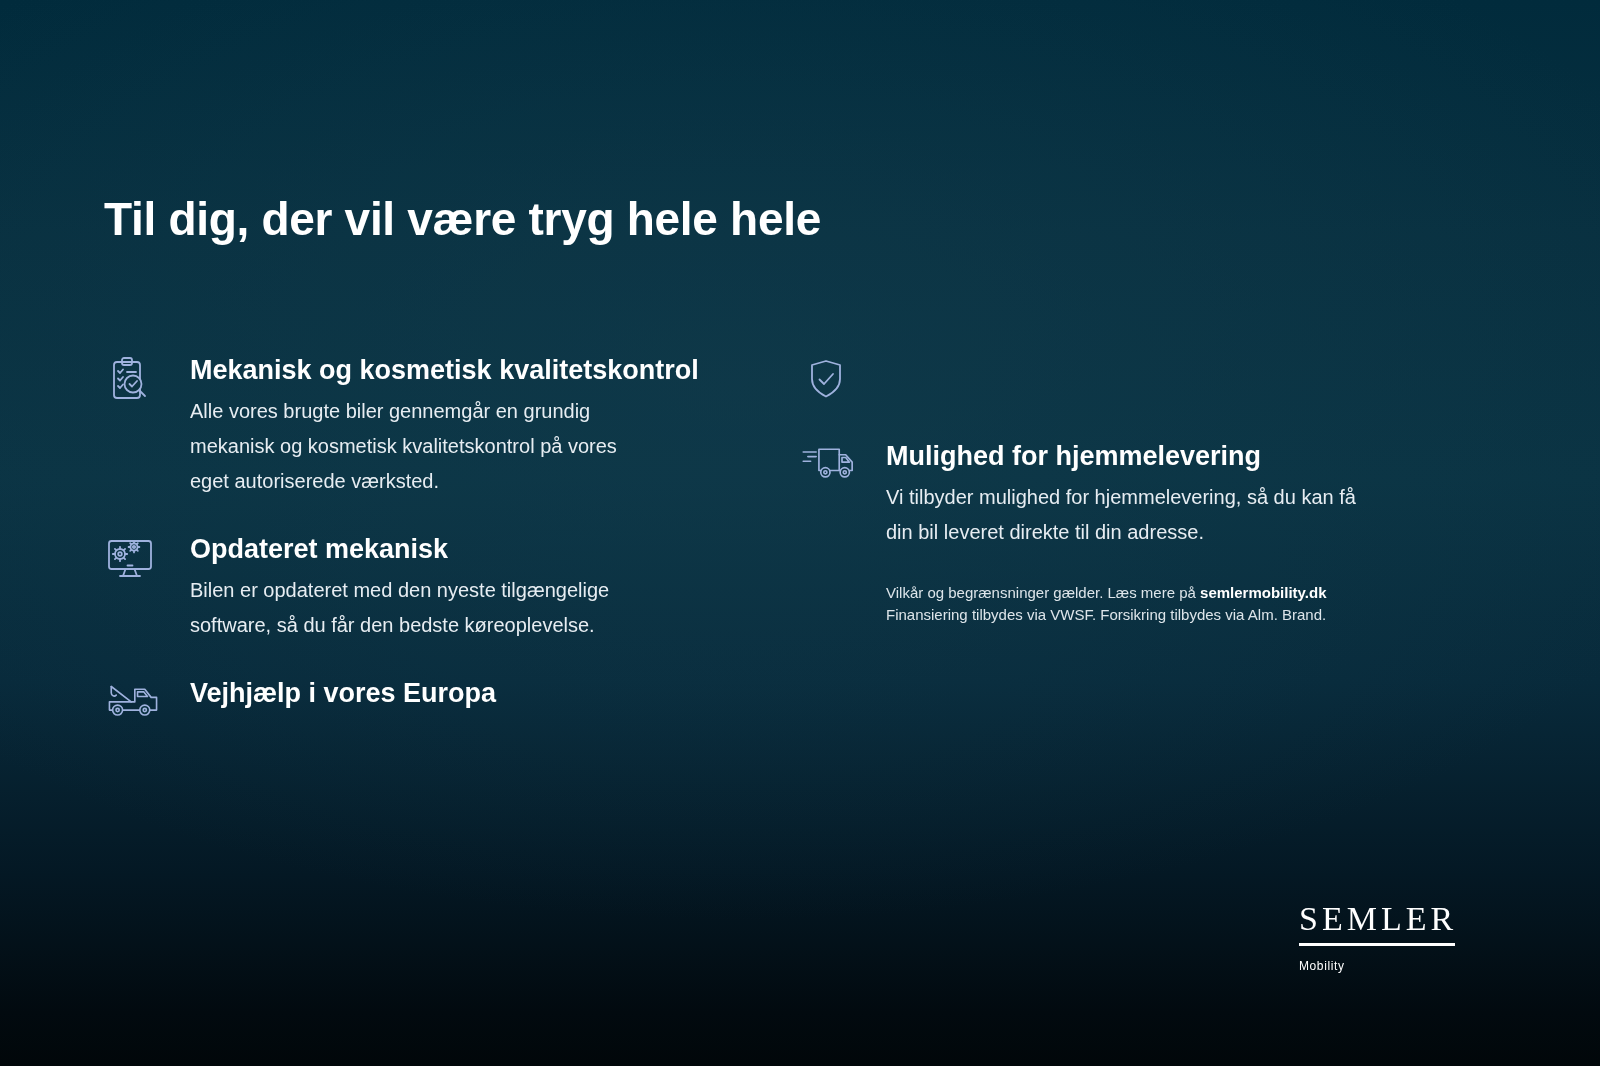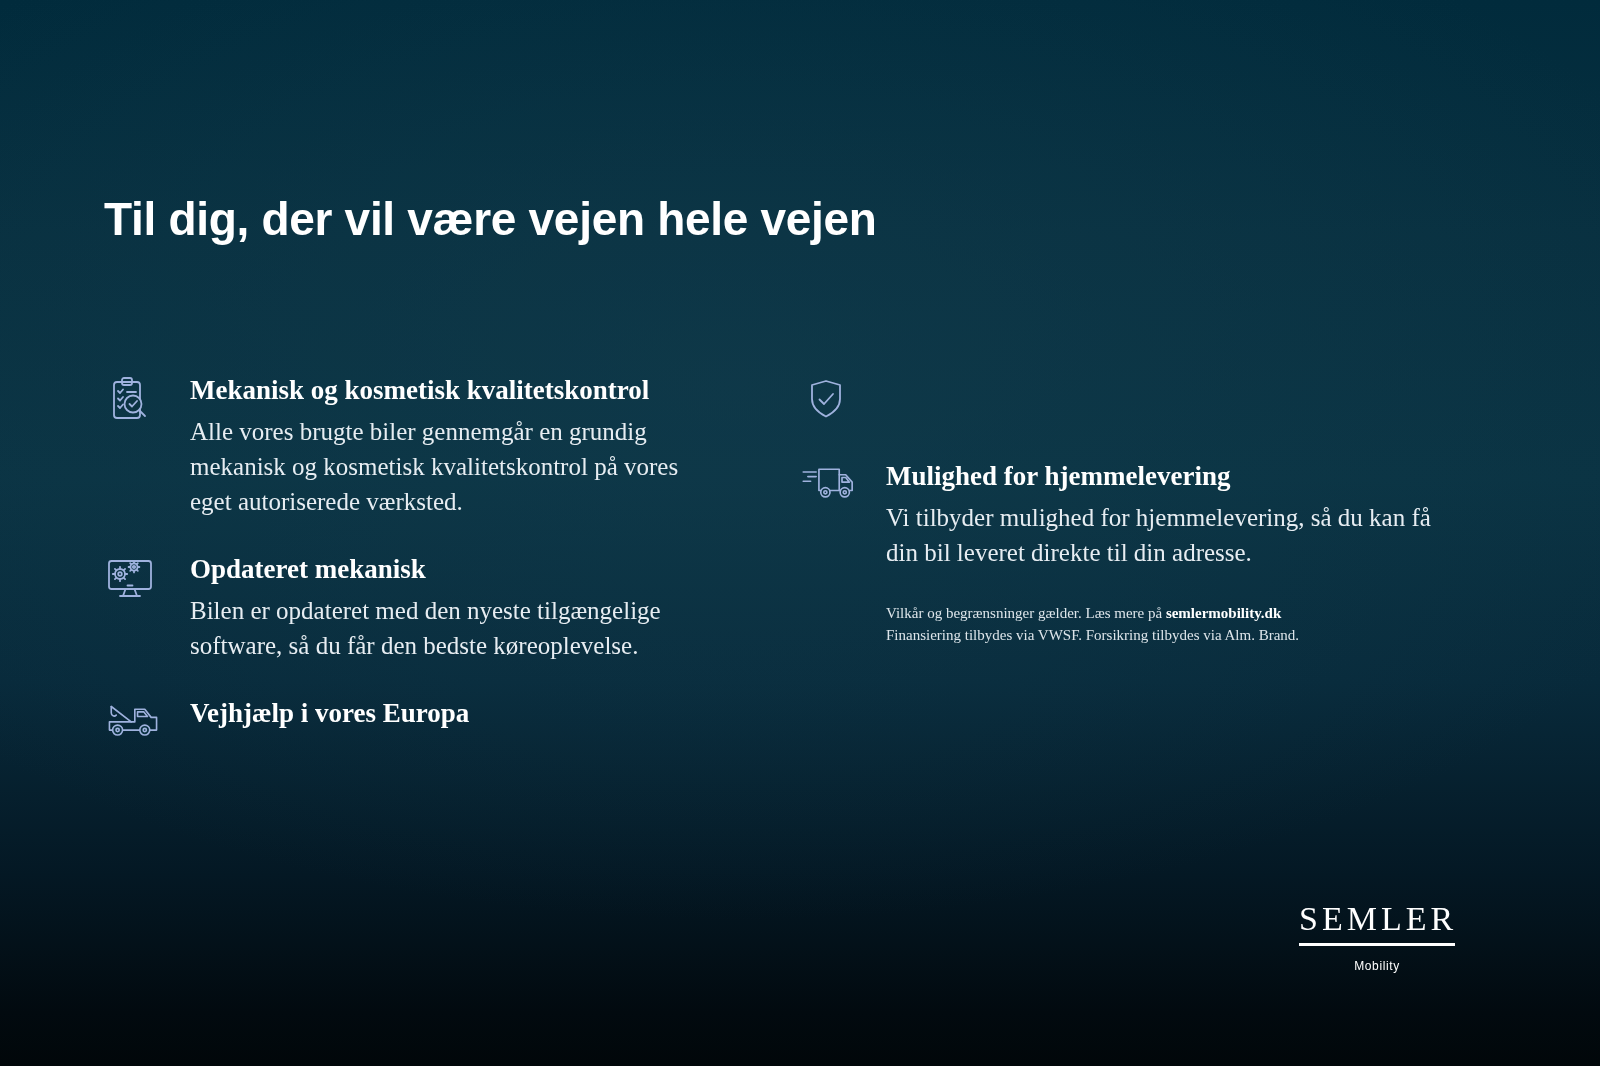--- a/index.html
+++ b/index.html
@@ -11,50 +11,50 @@
     background:
       radial-gradient(90% 70% at 46% 36%, rgba(19,62,79,0.50), rgba(19,62,79,0) 72%),
       linear-gradient(180deg,#012b3c 0%,#083040 22%,#0a3343 45%,#082a3b 64%,#041824 82%,#020a0f 95%,#01070a 100%);
     color:#ffffff;
   }
   .page-title{
     position:absolute;left:104px;top:194px;margin:0;
     font-size:46px;font-weight:700;letter-spacing:-0.3px;color:#ffffff;
     line-height:1.1;
   }
-  .col{position:absolute;top:372px;font-family:Liberation Serif, serif;}
+  .col{position:absolute;top:352px;}
   .col-left{left:104px;width:660px;}
   .col-right{left:800px;width:700px;}
   .feature{display:flex;align-items:flex-start;margin-bottom:32px;}
   .icon-box{width:62px;flex:0 0 62px;margin-right:24px;padding-top:2px;}
   .icon-box svg{display:block;stroke:#9fb2de;fill:none;stroke-width:1.8;
     stroke-linecap:round;stroke-linejoin:round;}
   .f-text{flex:1;}
   .f-title{margin:0;font-size:27px;line-height:36px;font-weight:700;color:#ffffff;margin-bottom:6px;}
-  .f-body{margin:0;font-size:25px;line-height:35px;font-weight:400;color:#e7edf2;white-space:pre-line;}
+  .f-body{margin:0;font-size:20px;line-height:35px;font-weight:400;color:#e7edf2;white-space:pre-line;}
   .disclaimer{display:flex;margin-top:0;}
   .disc-spacer{width:62px;flex:0 0 62px;margin-right:24px;}
   .disc-text{font-size:15px;line-height:22px;color:#dde5ea;}
   .disc-text b{color:#ffffff;font-weight:700;}
   .logo{
-    position:absolute;right:145px;top:901px;width:156px;text-align:center;
+    position:absolute;right:145px;top:901px;width:156px;text-align:left;
   }
   .logo-brand{
     font-family:"Liberation Serif","DejaVu Serif",serif;
     font-size:34px;letter-spacing:4px;color:#ffffff;line-height:36px;
   }
   .logo-divider{height:3px;background:#ffffff;margin:6px 0 13px 0;}
   .logo-sub{font-size:12px;letter-spacing:0.6px;color:#ffffff;}
 </style>
 </head>
 <body>
 
 <div class="slide">
 
-  <h1 class="page-title">Til dig, der vil være vejen hele vejen</h1>
+  <h1 class="page-title">Til dig, der vil være tryg hele hele</h1>
 
   <div class="col col-left">
 
     <div class="feature">
       <div class="icon-box">
         <svg width="52" height="52" viewBox="0 0 52 52">
           <rect x="10" y="8" width="26" height="36" rx="3"></rect>
           <rect x="18" y="4" width="10" height="7" rx="2"></rect>
           <path d="M14 17l2 2 3-3.5"></path>
           <path d="M14 24.5l2 2 3-3.5"></path>

